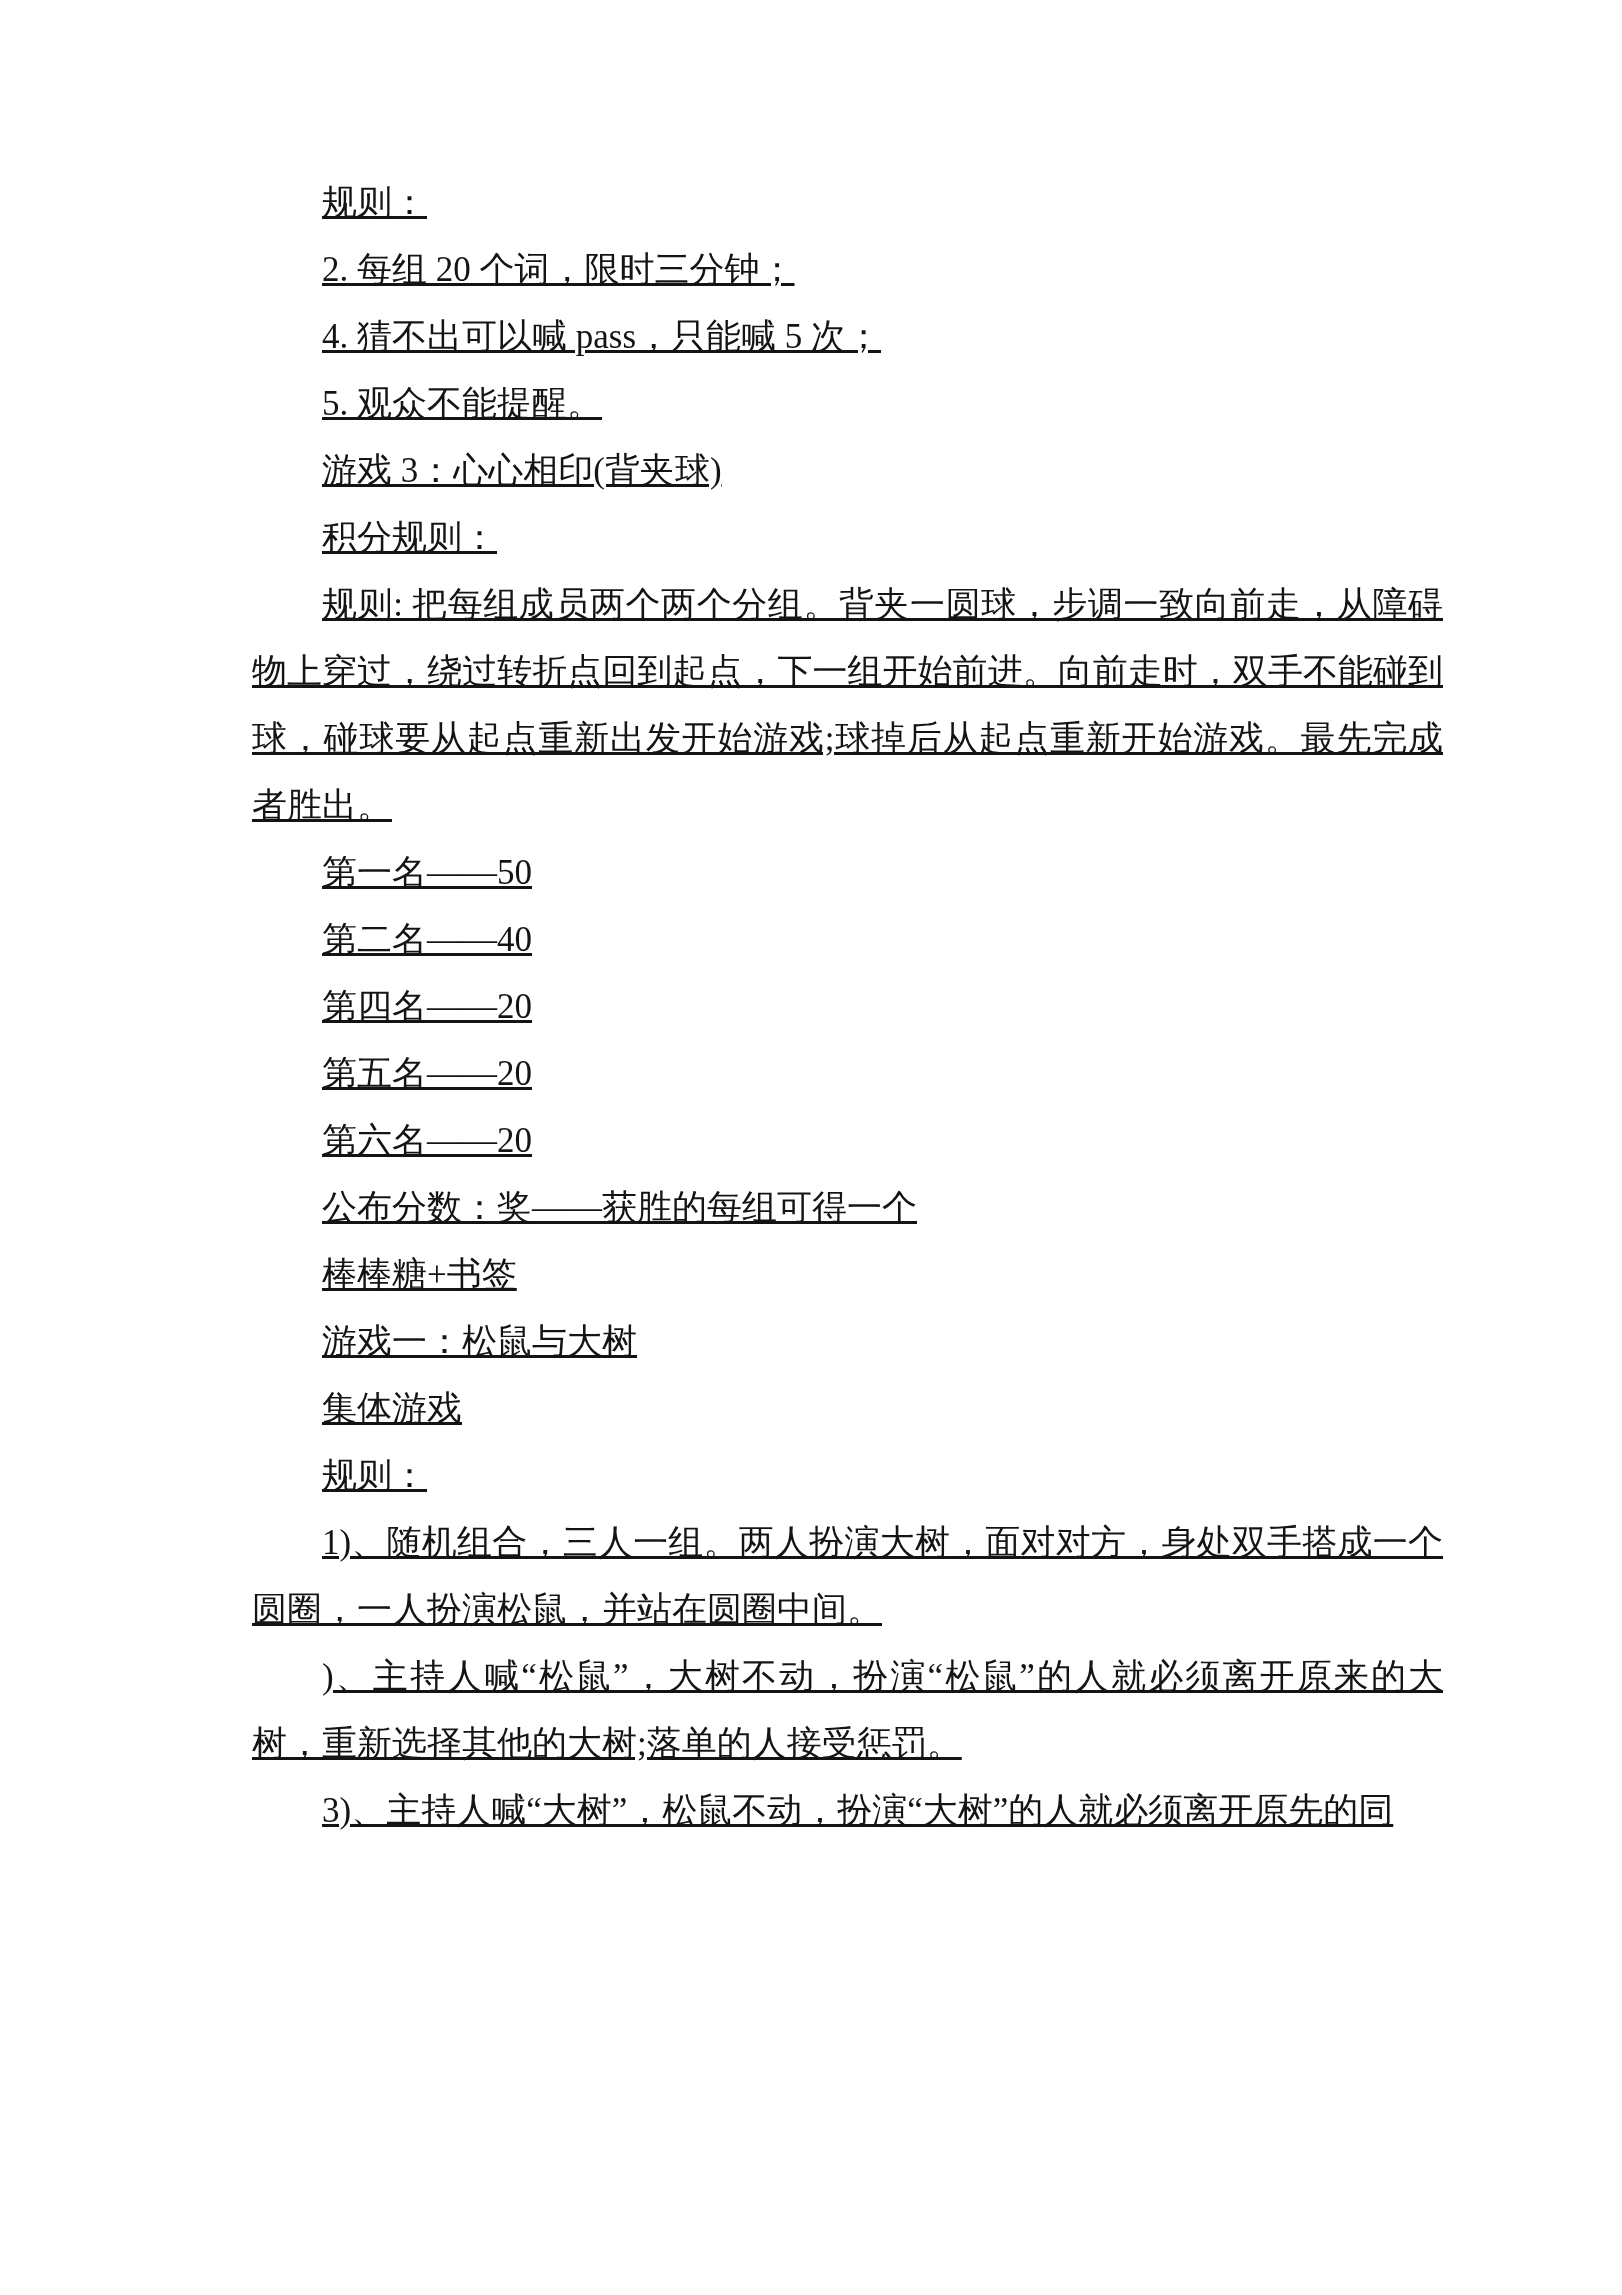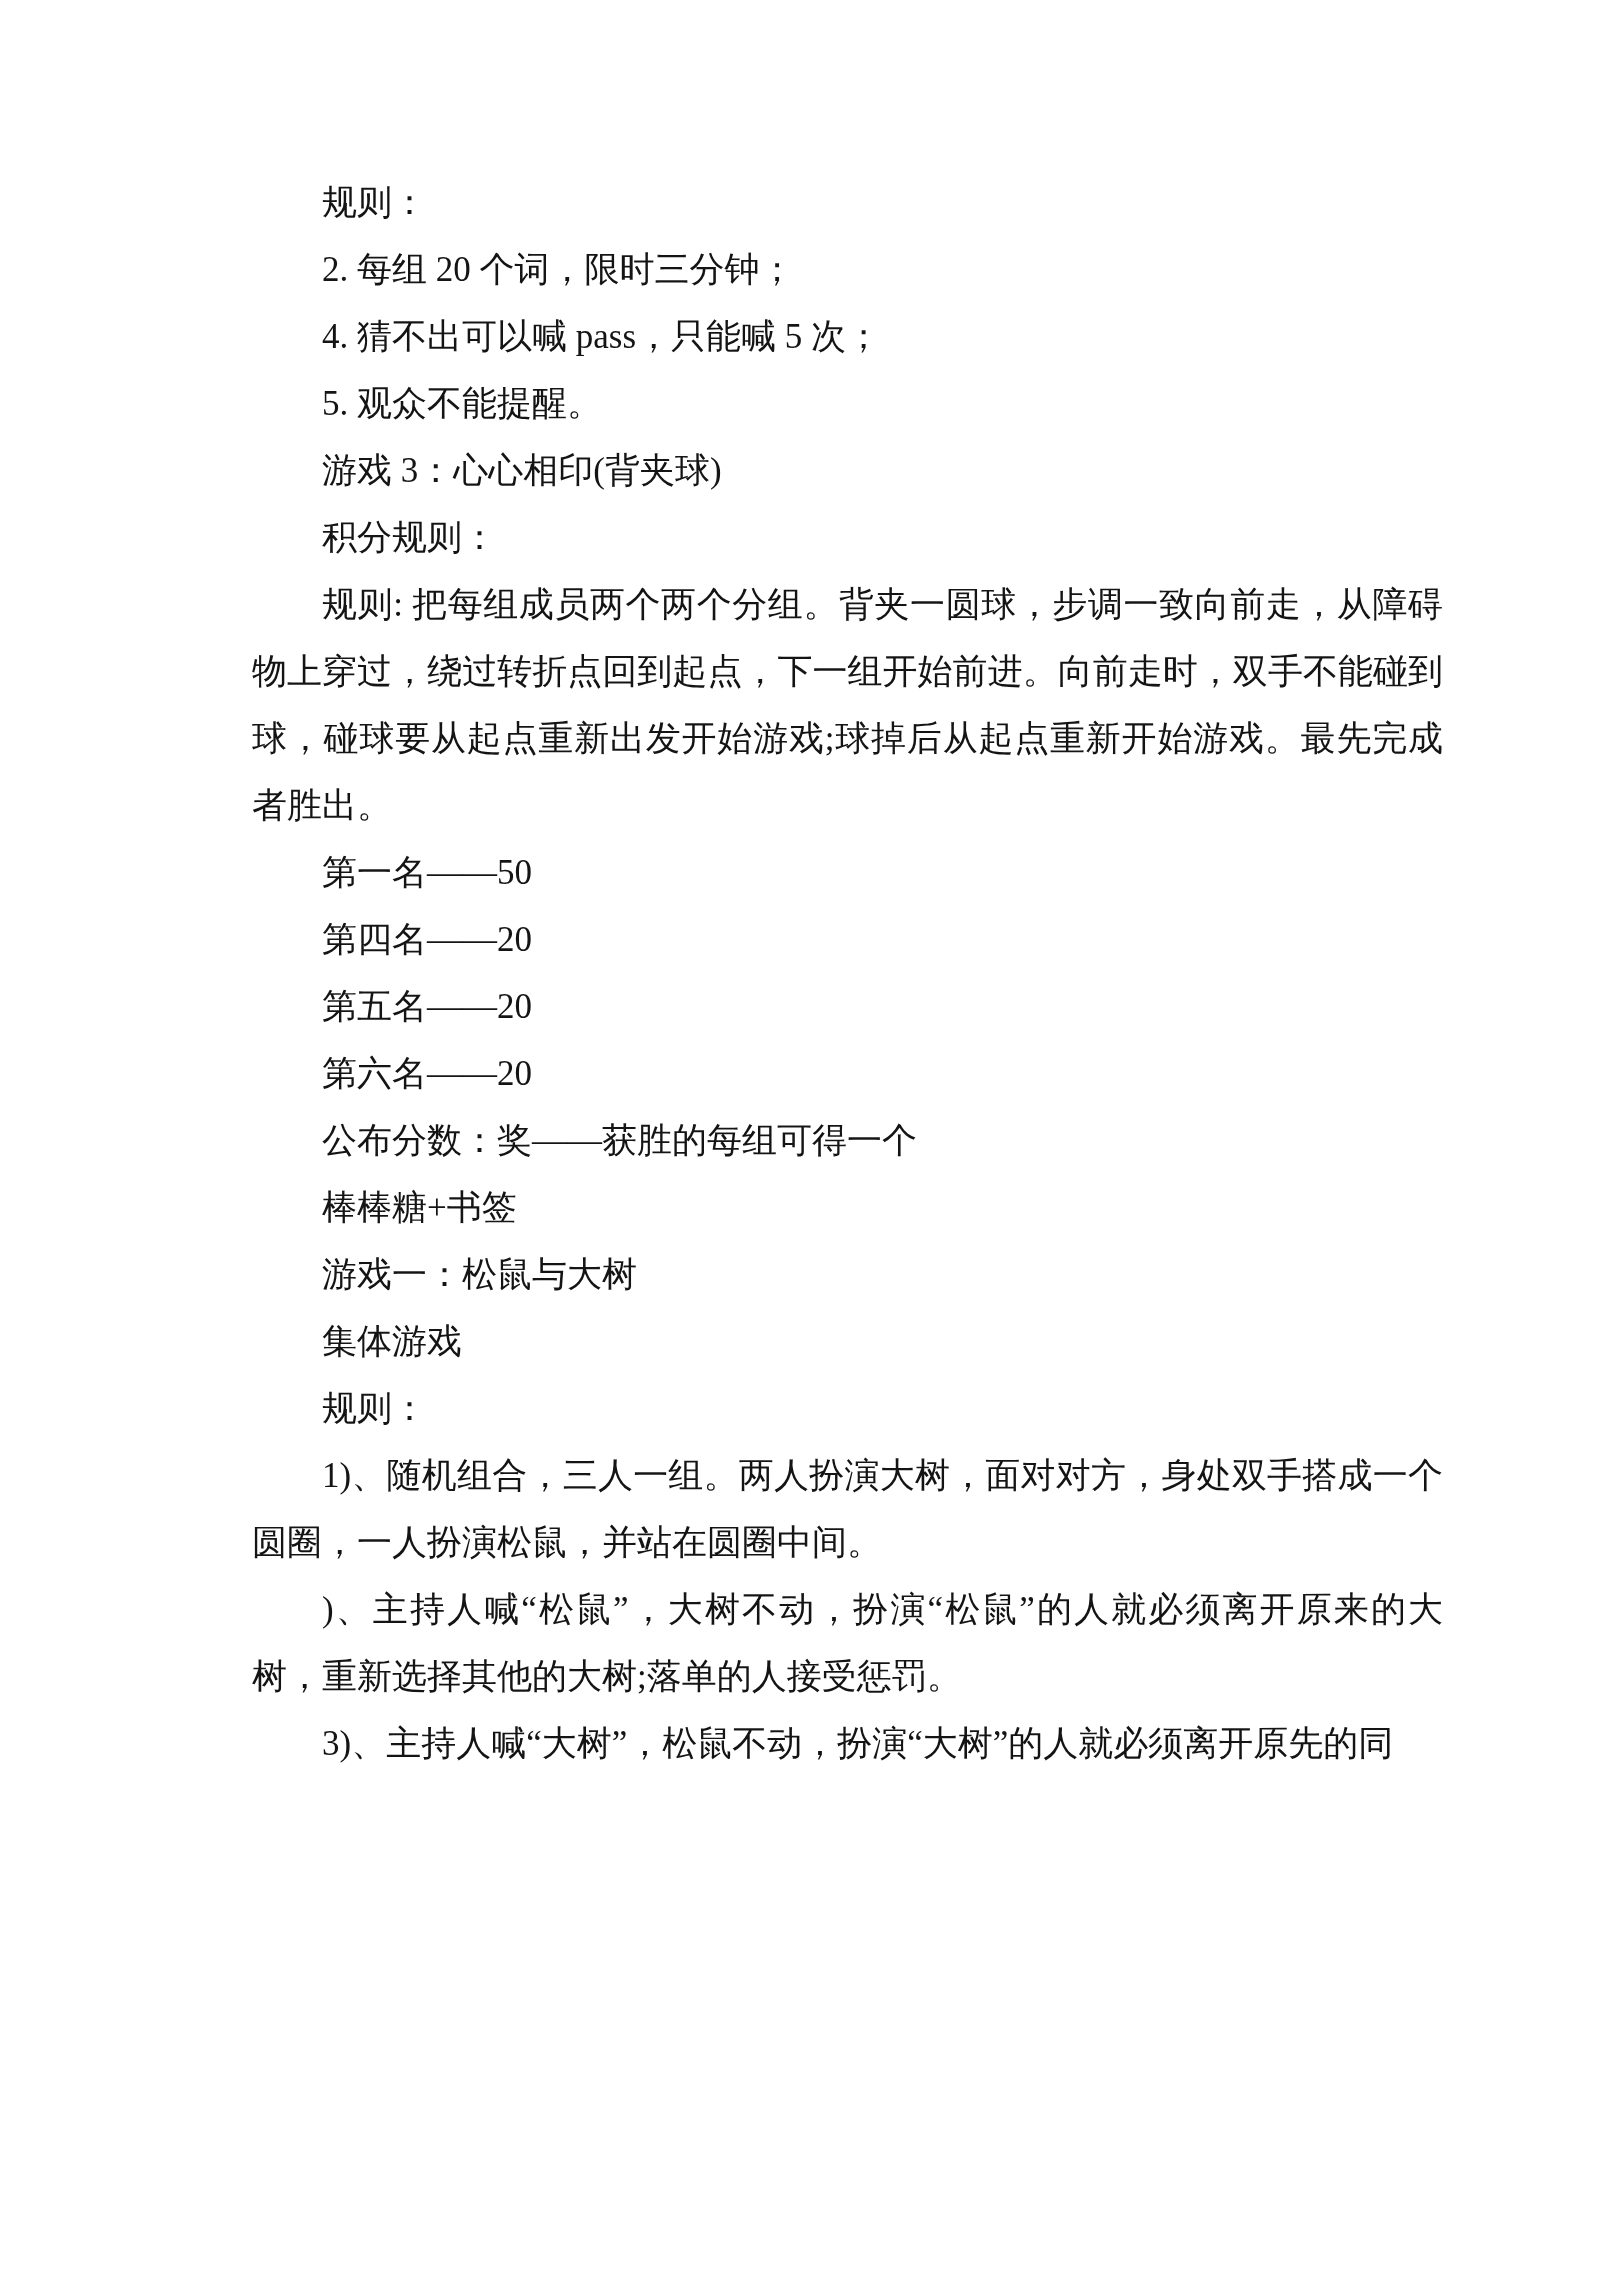--- a/index.html
+++ b/index.html
@@ -23,35 +23,37 @@
     font-family: "Liberation Serif", "DejaVu Serif", serif;
     font-size: 35px;
     line-height: 67px;
     color: #141414;
     text-align: justify;
   }
   .content p {
     margin: 0;
     padding: 0;
     text-indent: 2em;
+    text-decoration: underline;
   }
 </style>
 </head>
 <body>
 
 <div class="page">
   <div class="content">
     <p>规则：</p>
     <p>2. 每组 20 个词，限时三分钟；</p>
     <p>4. 猜不出可以喊 pass，只能喊 5 次；</p>
     <p>5. 观众不能提醒。</p>
     <p>游戏 3：心心相印(背夹球)</p>
     <p>积分规则：</p>
     <p>规则: 把每组成员两个两个分组。背夹一圆球，步调一致向前走，从障碍物上穿过，绕过转折点回到起点，下一组开始前进。向前走时，双手不能碰到球，碰球要从起点重新出发开始游戏;球掉后从起点重新开始游戏。最先完成者胜出。</p>
     <p>第一名——50</p>
+    <p>第二名——40</p>
     <p>第四名——20</p>
     <p>第五名——20</p>
     <p>第六名——20</p>
     <p>公布分数：奖——获胜的每组可得一个</p>
     <p>棒棒糖+书签</p>
     <p>游戏一：松鼠与大树</p>
     <p>集体游戏</p>
     <p>规则：</p>
     <p>1)、随机组合，三人一组。两人扮演大树，面对对方，身处双手搭成一个圆圈，一人扮演松鼠，并站在圆圈中间。</p>
     <p>)、主持人喊“松鼠”，大树不动，扮演“松鼠”的人就必须离开原来的大树，重新选择其他的大树;落单的人接受惩罚。</p>

